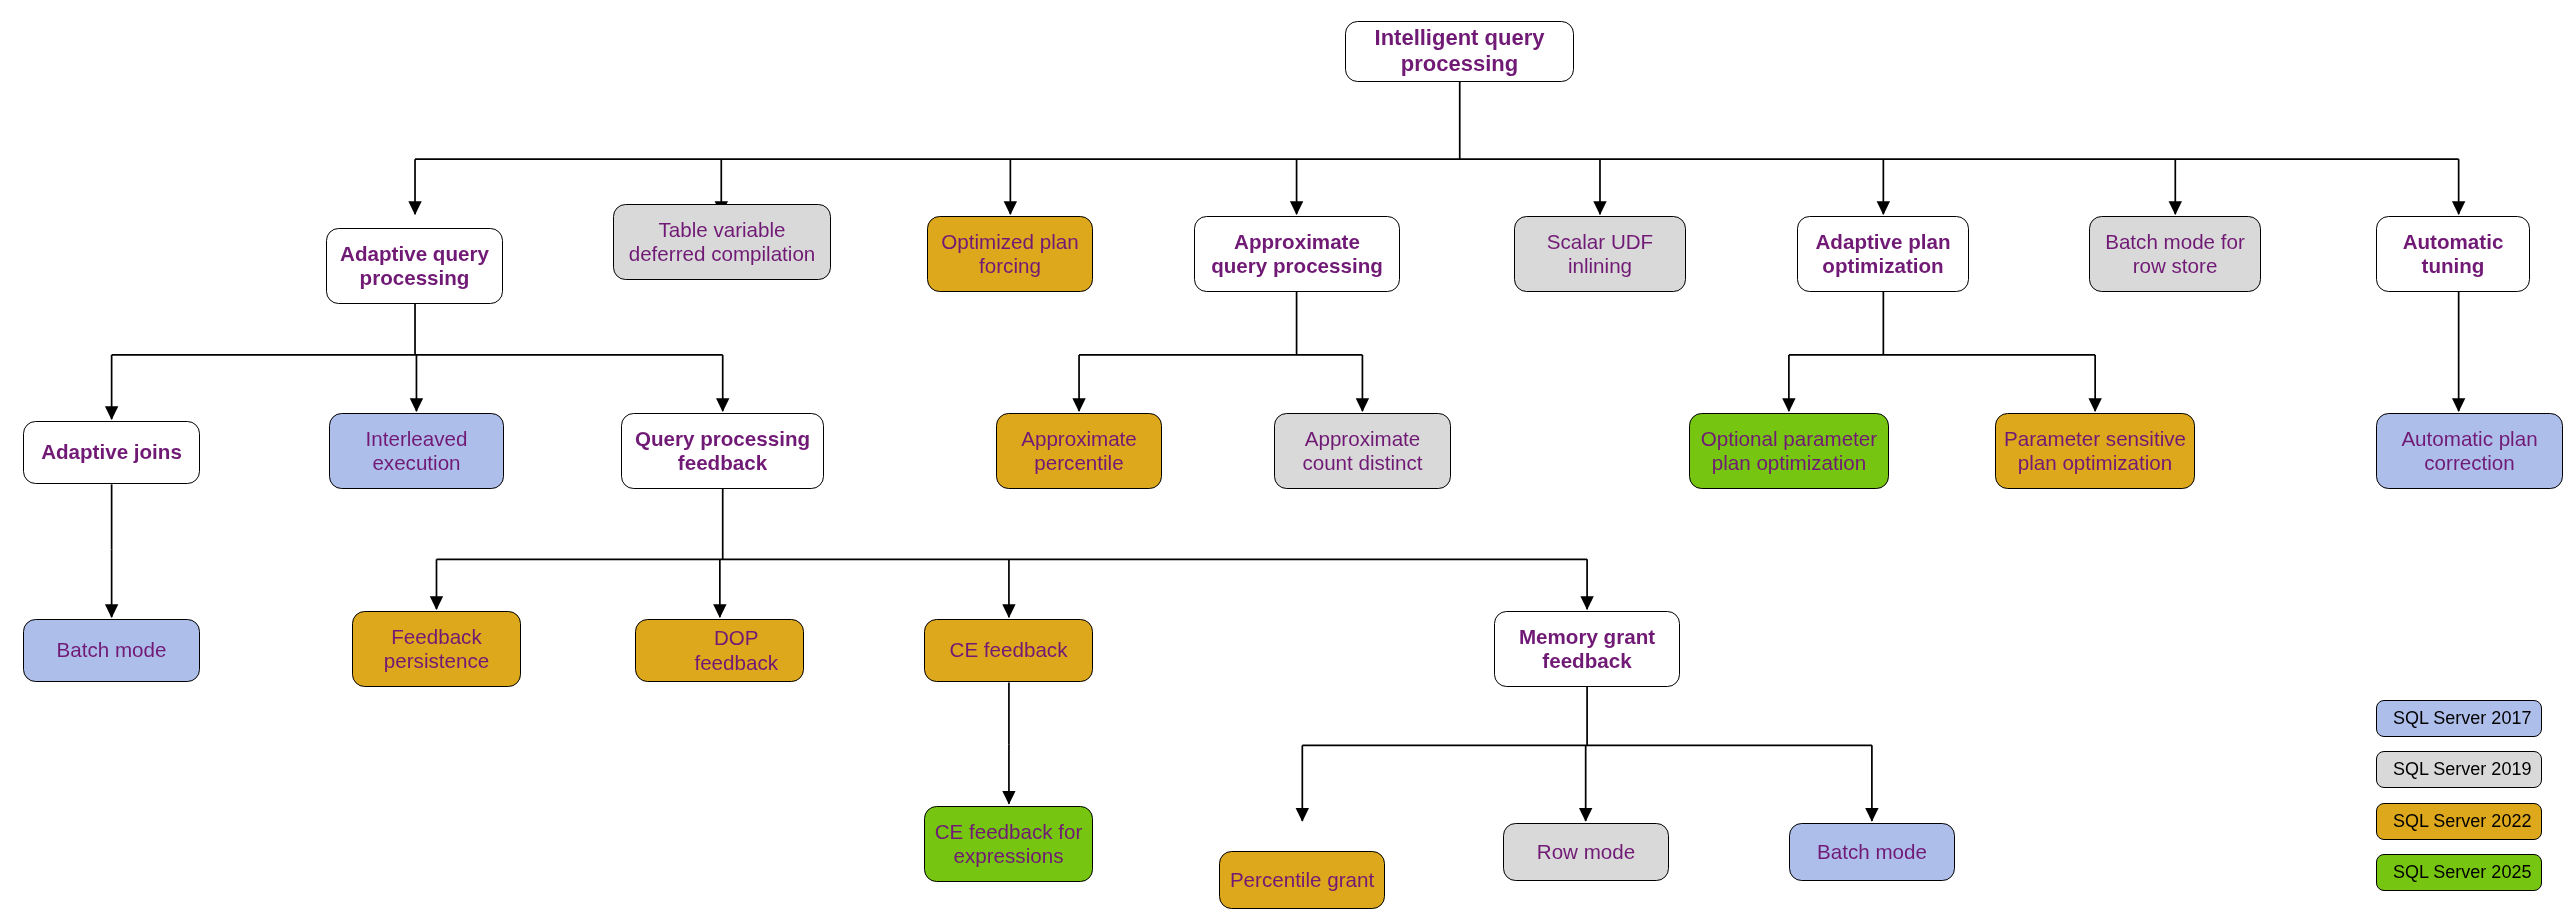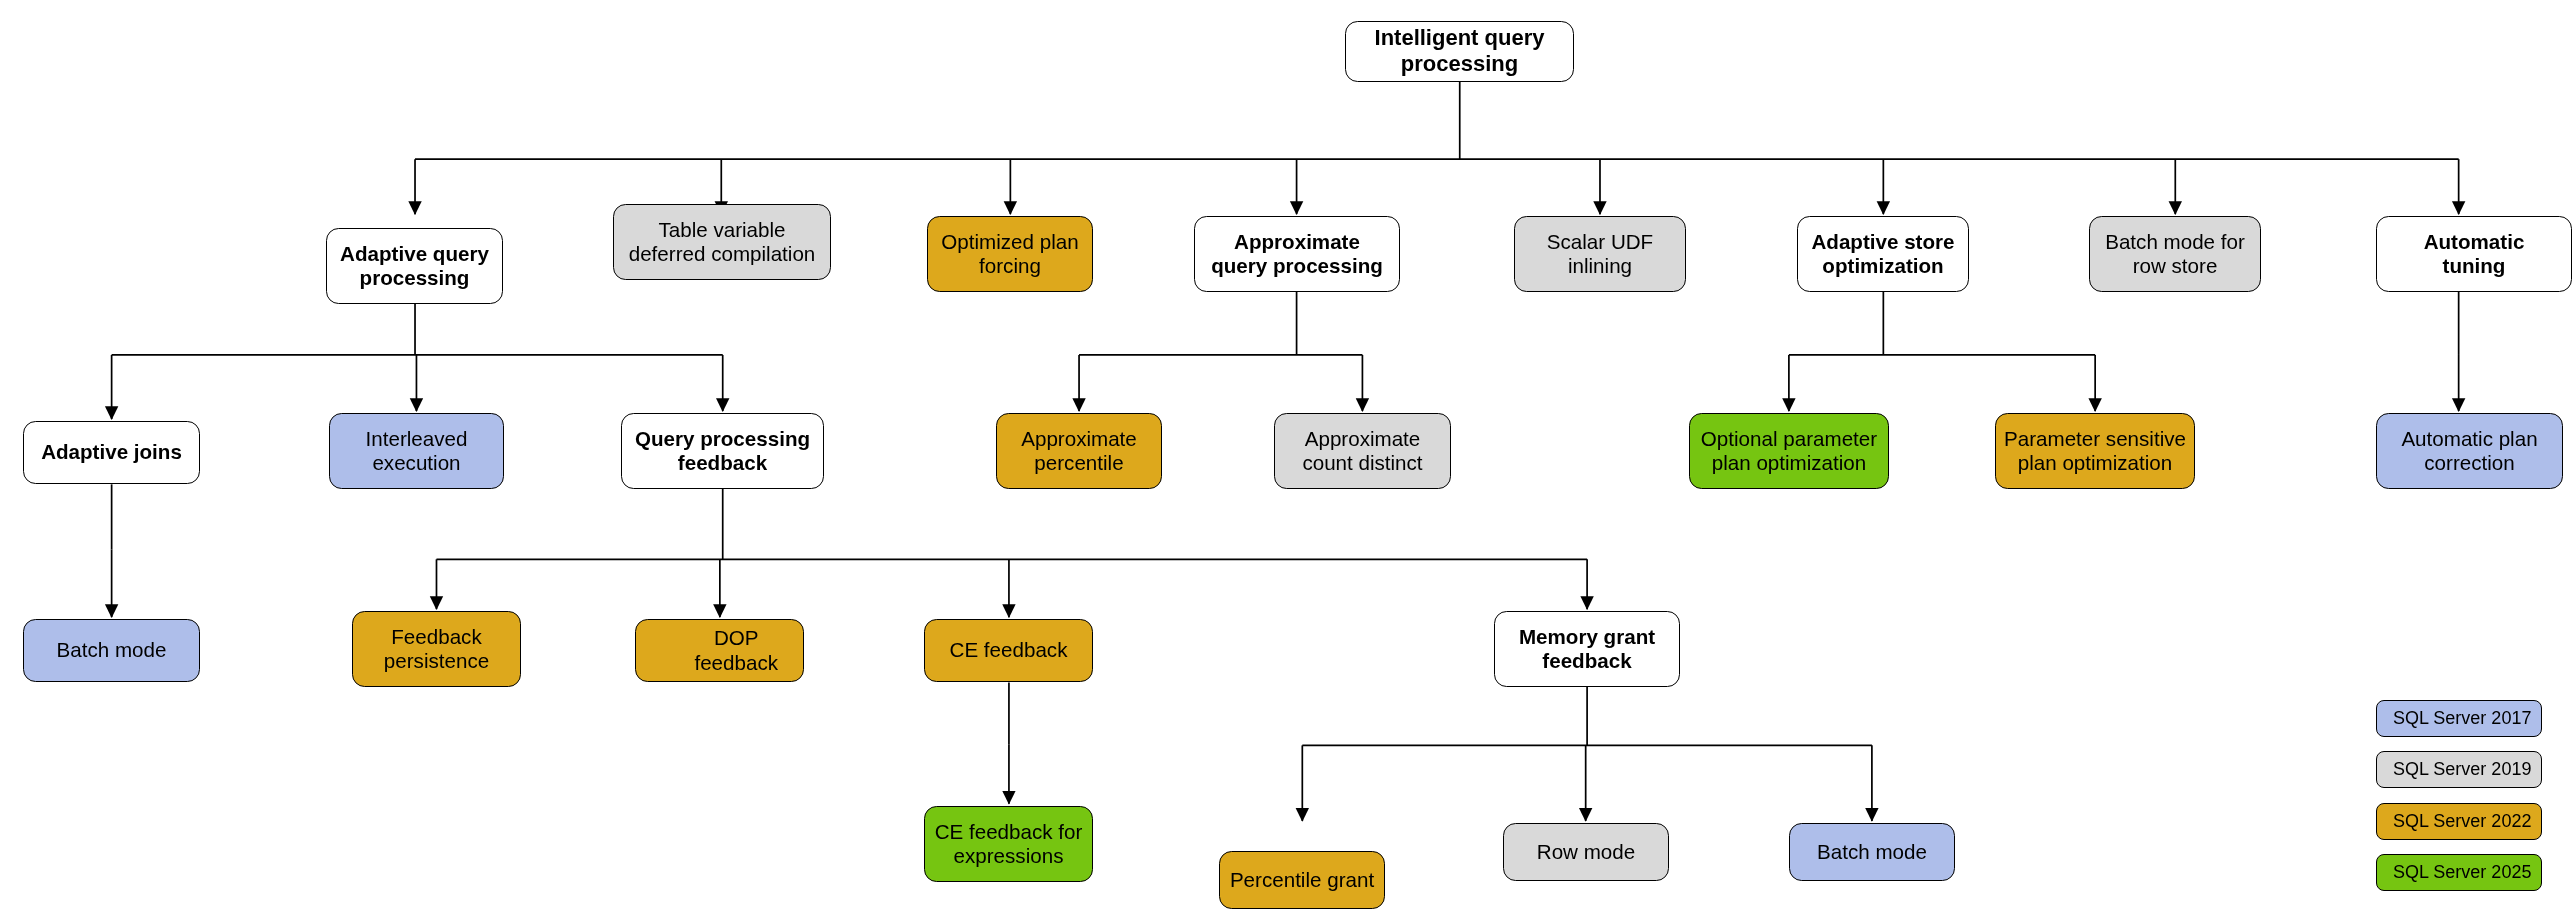--- a/index.html
+++ b/index.html
@@ -14,21 +14,21 @@
   .node{
     position:absolute;
     box-sizing:border-box;
     border:1.7px solid #000000;
     border-radius:12.6px;
     display:flex;
     align-items:center;
     justify-content:center;
     text-align:center;
     line-height:1.18;
-    color:#000000;
+    color:#701a75;
     padding:2.3px 4.6px;
     white-space:pre-line;
   }
   .fill-white{background:#ffffff;font-weight:bold;}
   .fill-gray{background:#d9d9d9;font-weight:normal;}
   .fill-orange{background:#dda81c;font-weight:normal;}
   .fill-blue{background:#aebeea;font-weight:normal;}
   .fill-green{background:#76c511;font-weight:normal;}
   .legend-item{
     position:absolute;
@@ -102,25 +102,25 @@
       <div class="node fill-white" style="left: 326px; top: 228px; width: 177px; height: 76px; font-size: 20.6px;">Adaptive query
 processing</div>
       <div class="node fill-gray" style="left: 613px; top: 204px; width: 218px; height: 76px; font-size: 20.6px;">Table variable
 deferred compilation</div>
       <div class="node fill-orange" style="left: 927px; top: 216px; width: 166px; height: 76px; font-size: 20.6px;">Optimized plan
 forcing</div>
       <div class="node fill-white" style="left: 1194px; top: 216px; width: 206px; height: 76px; font-size: 20.6px;">Approximate
 query processing</div>
       <div class="node fill-gray" style="left: 1514px; top: 216px; width: 172px; height: 76px; font-size: 20.6px;">Scalar UDF
 inlining</div>
-      <div class="node fill-white" style="left: 1797px; top: 216px; width: 172px; height: 76px; font-size: 20.6px;">Adaptive store
+      <div class="node fill-white" style="left: 1797px; top: 216px; width: 172px; height: 76px; font-size: 20.6px;">Adaptive plan
 optimization</div>
       <div class="node fill-gray" style="left: 2089px; top: 216px; width: 172px; height: 76px; font-size: 20.6px;">Batch mode for
 row store</div>
-      <div class="node fill-white" style="left: 2376px; top: 216px; width: 196px; height: 76px; font-size: 20.6px;">Automatic
+      <div class="node fill-white" style="left: 2376px; top: 216px; width: 154px; height: 76px; font-size: 20.6px;">Automatic
 tuning</div>
       <div class="node fill-white" style="left: 23px; top: 421px; width: 177px; height: 63px; font-size: 20.6px;">Adaptive joins</div>
       <div class="node fill-blue" style="left: 329px; top: 413px; width: 175px; height: 76px; font-size: 20.6px;">Interleaved
 execution</div>
       <div class="node fill-white" style="left: 621px; top: 413px; width: 203px; height: 76px; font-size: 20.6px;">Query processing
 feedback</div>
       <div class="node fill-orange" style="left: 996px; top: 413px; width: 166px; height: 76px; font-size: 20.6px;">Approximate
 percentile</div>
       <div class="node fill-gray" style="left: 1274px; top: 413px; width: 177px; height: 76px; font-size: 20.6px;">Approximate
 count distinct</div>

